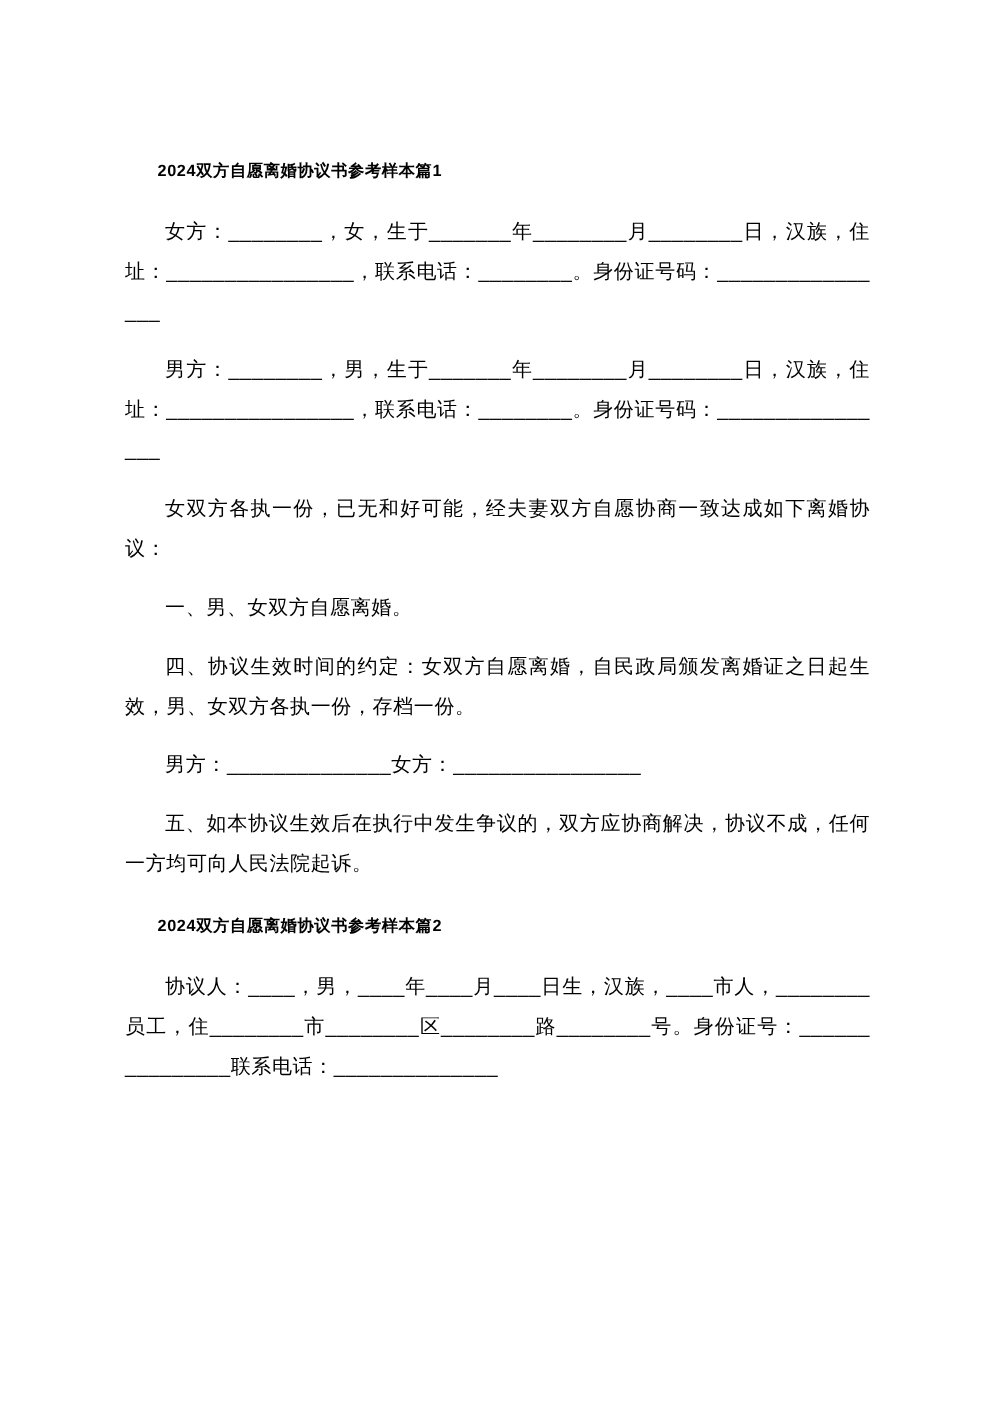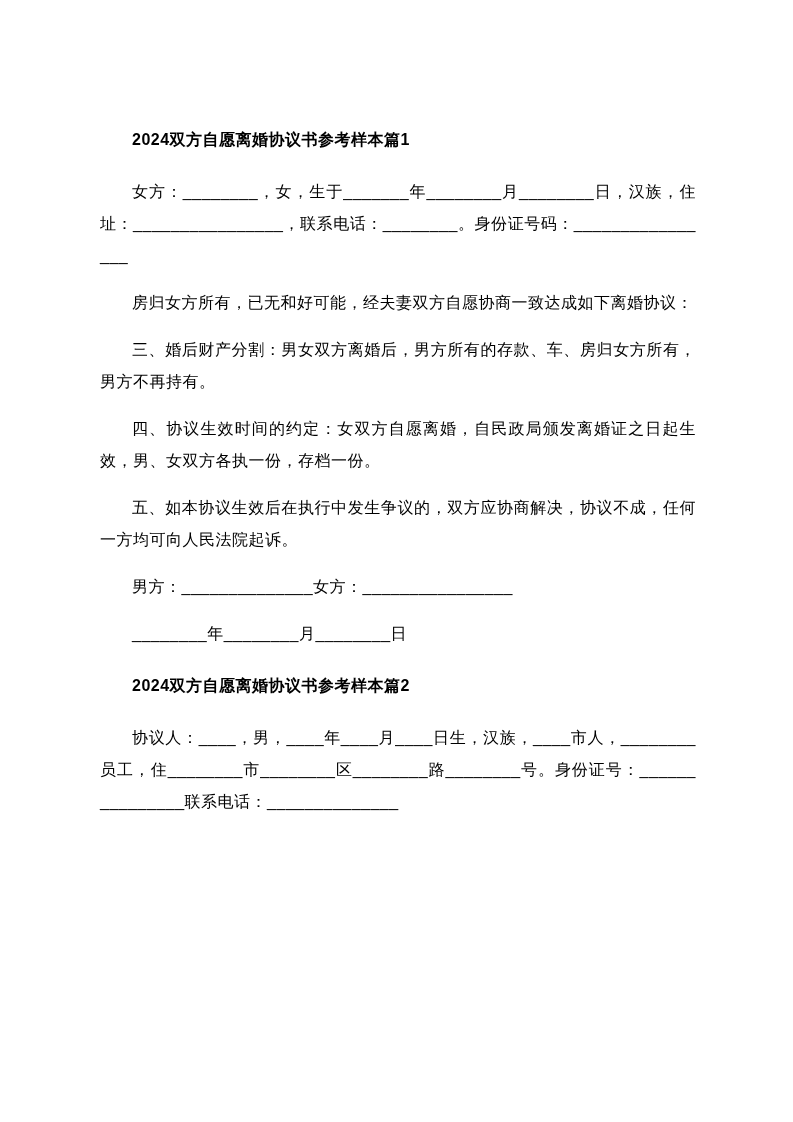--- a/index.html
+++ b/index.html
@@ -16,21 +16,21 @@
     box-sizing: border-box;
     background: #ffffff;
     color: #000000;
     padding: 124px 97px 0 100px;
     font-family: "Liberation Sans", "DejaVu Sans", sans-serif;
     font-size: 16px;
     line-height: 2;
     overflow: hidden;
   }
   .doc-title {
-    font-size: 16px;
+    font-size: 13px;
     font-weight: 700;
     margin: 20px 0;
     text-indent: 2em;
     letter-spacing: 0.5px;
   }
   .doc-title:first-child {
     margin-top: 0;
   }
   .para {
     margin: 15px 0;
@@ -42,32 +42,32 @@
 </style>
 </head>
 <body>
 
 <div class="page">
 
   <h2 class="doc-title">2024双方自愿离婚协议书参考样本篇1</h2>
 
   <p class="para">女方：________，女，生于_______年________月________日，汉族，住址：________________，联系电话：________。身份证号码：________________</p>
 
+  <p class="para">男方：________，男，生于_______年________月________日，汉族，住址：________________，联系电话：________。身份证号码：________________</p>
 
-  <p class="para">房归女方所有，已无和好可能，经夫妻双方自愿协商一致达成如下离婚协议：</p>
+  <p class="para">女双方各执一份，已无和好可能，经夫妻双方自愿协商一致达成如下离婚协议：</p>
+
+  <p class="para">一、男、女双方自愿离婚。</p>
 
 
 
-  <p class="para">三、婚后财产分割：男女双方离婚后，男方所有的存款、车、房归女方所有，男方不再持有。</p>
+  <p class="para">四、协议生效时间的约定：女双方自愿离婚，自民政局颁发离婚证之日起生效，男、女双方各执一份，存档一份。</p>
 
-  <p class="para">四、协议生效时间的约定：女双方自愿离婚，自民政局颁发离婚证之日起生效，男、女双方各执一份，存档一份。</p>
+  <p class="para">男方：______________女方：________________</p>
 
   <p class="para">五、如本协议生效后在执行中发生争议的，双方应协商解决，协议不成，任何一方均可向人民法院起诉。</p>
 
-  <p class="para">男方：______________女方：________________</p>
-
-  <p class="para">________年________月________日</p>
 
   <h2 class="doc-title">2024双方自愿离婚协议书参考样本篇2</h2>
 
   <p class="para">协议人：____，男，____年____月____日生，汉族，____市人，________员工，住________市________区________路________号。身份证号：_______________联系电话：______________</p>
 
 </div>
 
 </body></html>

